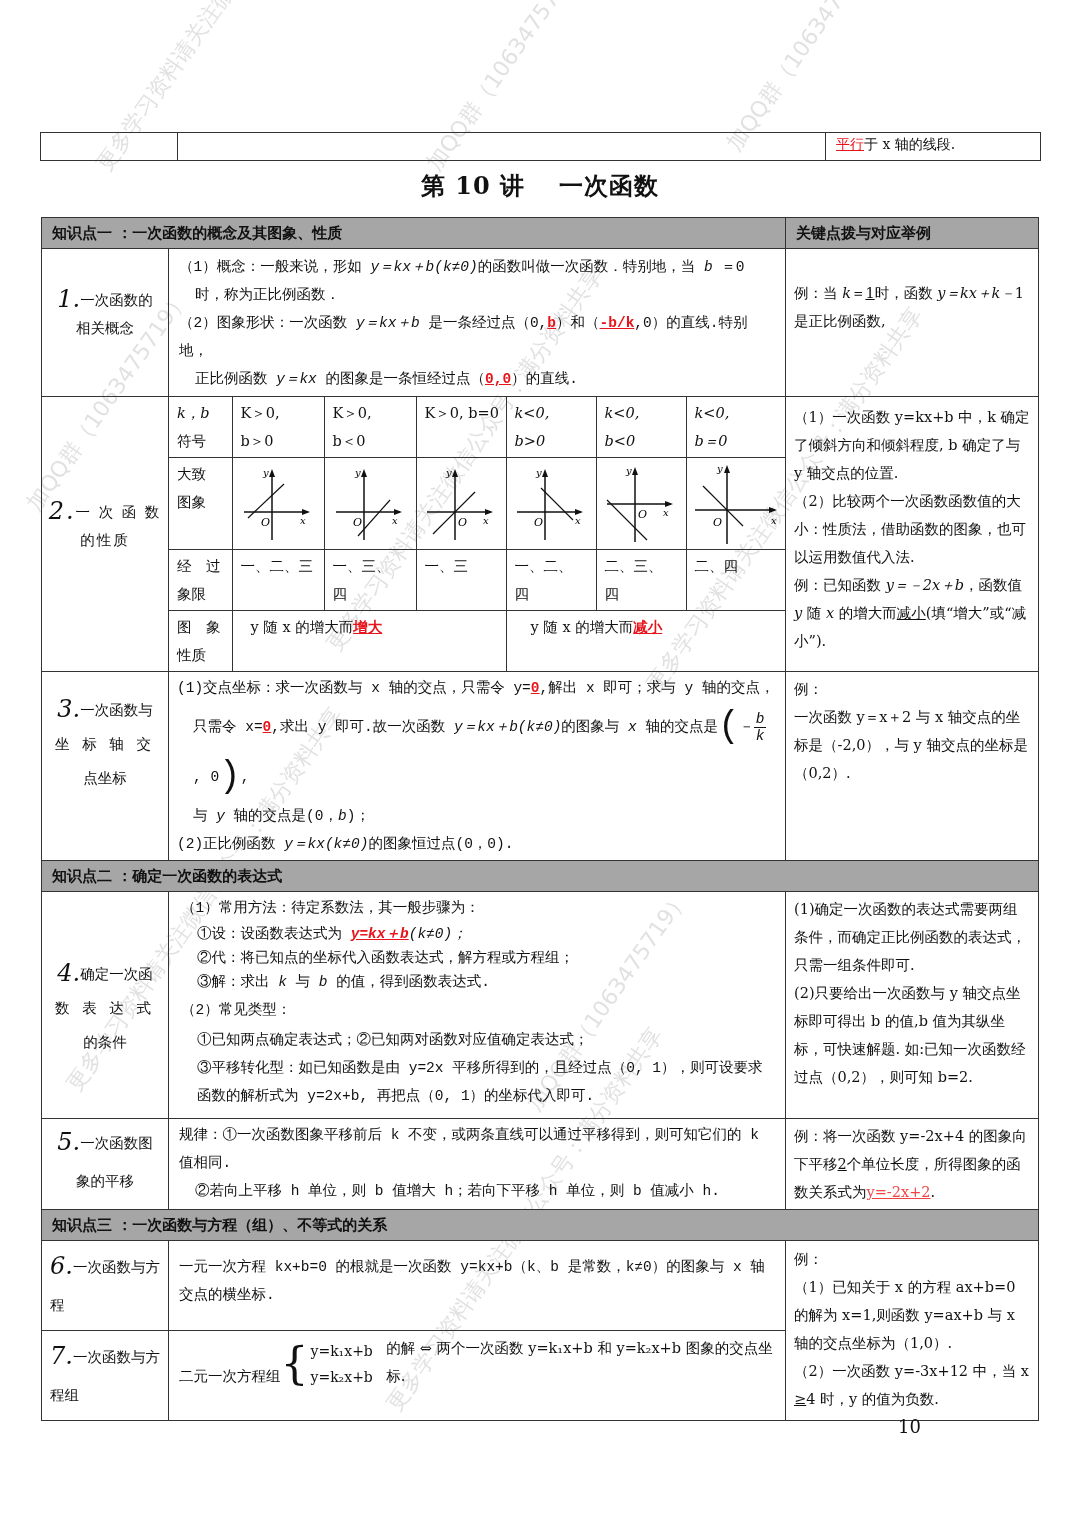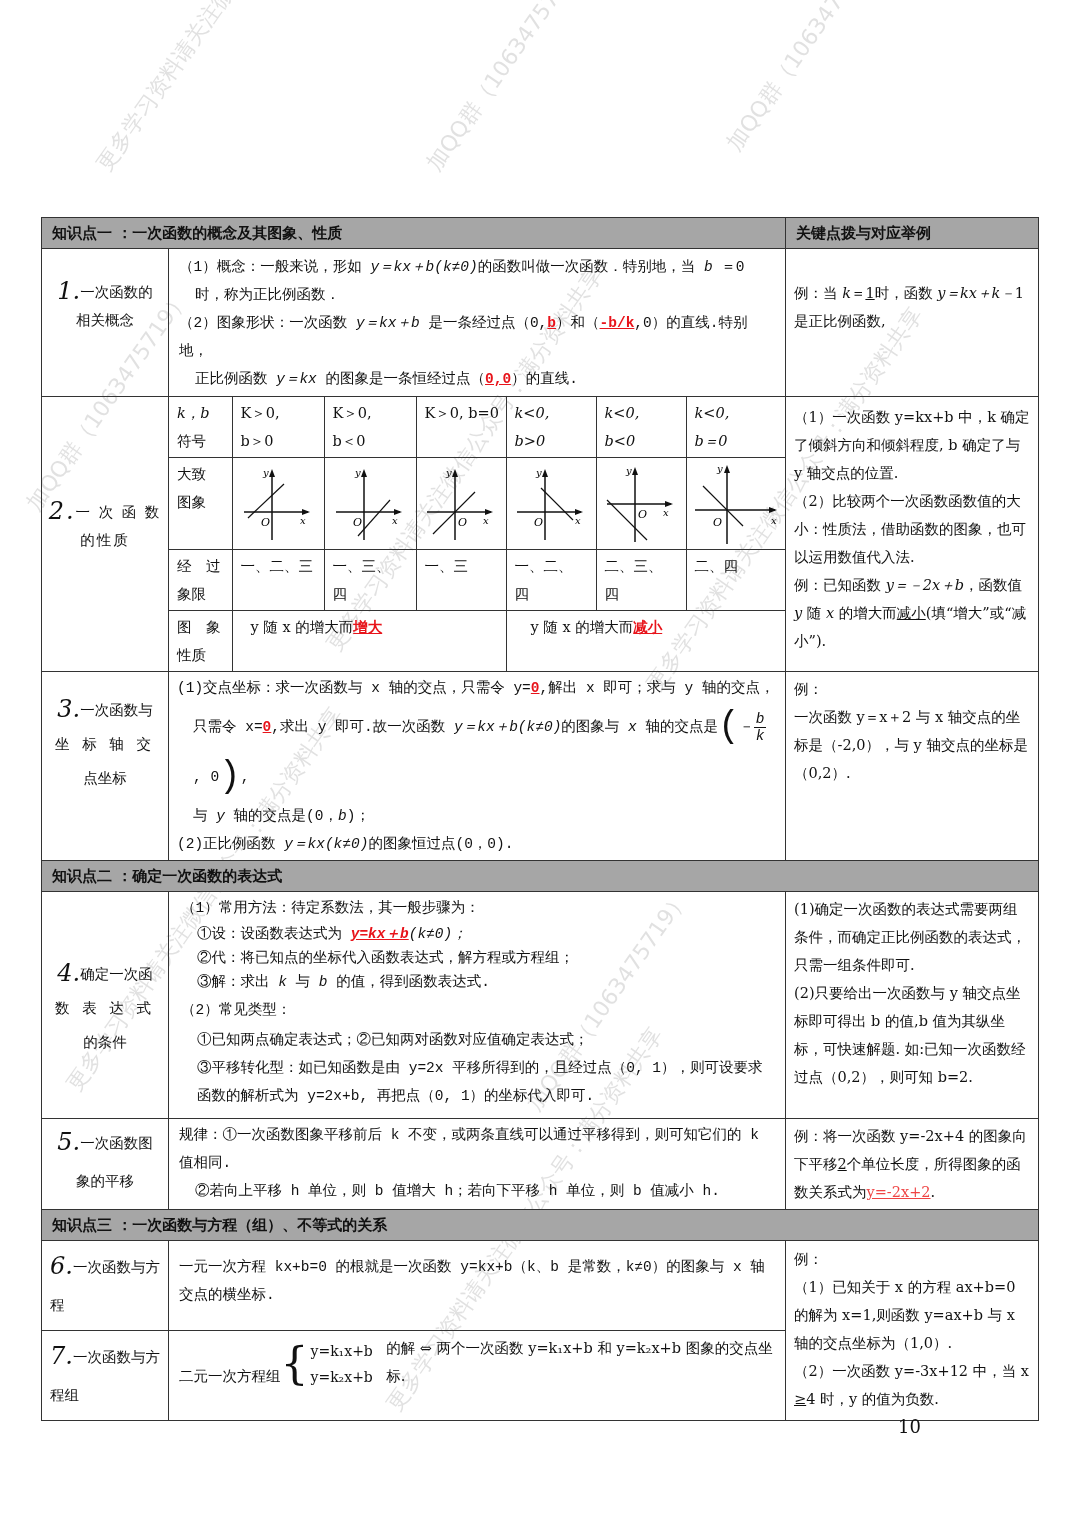--- a/index.html
+++ b/index.html
@@ -60,37 +60,56 @@
   <div class="wm" style="left:90px;top:160px;">更多学习资料请关注微信公众号：满分资料共享</div>
   <div class="wm" style="left:420px;top:160px;">加QQ群（1063475719）</div>
   <div class="wm" style="left:720px;top:140px;">加QQ群（1063475719）</div>
   <div class="wm" style="left:20px;top:500px;">加QQ群（1063475719）</div>
   <div class="wm" style="left:320px;top:640px;">更多学习资料请关注微信公众号：满分资料共享</div>
   <div class="wm" style="left:640px;top:680px;">更多学习资料请关注微信公众号：满分资料共享</div>
   <div class="wm" style="left:60px;top:1080px;">更多学习资料请关注微信公众号：满分资料共享</div>
   <div class="wm" style="left:520px;top:1100px;">加QQ群（1063475719）</div>
   <div class="wm" style="left:380px;top:1400px;">更多学习资料请关注微信公众号：满分资料共享</div>
 
-
+  <table class="prev-table">
+    <colgroup>
+        <col style="width:137px">
+        <col style="width:648px">
+        <col style="width:215px">
+      </colgroup>
+    <tbody>
+        <tr>
+      <td></td>
+      <td></td>
+      <td style="padding-left:10px;">
+        <span class="redn" style="color:#e8141b;">平行</span><span>于 x 轴的线段.</span>
+      </td>
+    </tr>
+  </tbody>
+    </table>
+
+  <div class="title">
+    <span>第 10 讲</span><span class="gap"></span><span>一次函数</span>
+  </div>
 
   <table class="main">
     <colgroup>
         <col style="width:127px">
         <col style="width:617px">
         <col style="width:253px">
       </colgroup>
 
     <tbody>
         <tr class="sec-head">
       <td colspan="2">知识点一 ：一次函数的概念及其图象、性质</td>
       <td>关键点拨与对应举例</td>
     </tr>
 
     <tr style="height:141px;">
-      <td class="label" style="padding-top:28px;">
+      <td class="label" style="padding-top:36px;">
         <div><span class="num">1.</span><span>一次函数的</span></div>
         <div>相关概念</div>
       </td>
       <td class="content" style="padding-top:4px;">
         <p><span>（1）概念：一般来说，形如 </span><span class="it">y＝kx＋b(k≠0)</span><span>的函数叫做一次函数．特别地，当 </span><span class="it">b</span><span> ＝0</span></p>
         <p class="indent">时，称为正比例函数．</p>
         <p><span>（2）图象形状：一次函数 </span><span class="it">y＝kx＋b</span><span> 是一条经过点（0,</span><span class="red">b</span><span>）和（</span><span class="red">-b/k</span><span>,0）的直线.特别地，</span></p>
         <p class="indent"><span>正比例函数 </span><span class="it">y＝kx</span><span> 的图象是一条恒经过点（</span><span class="red">0,0</span><span>）的直线.</span></p>
       </td>
       <td class="ex" style="padding-top:30px;">

